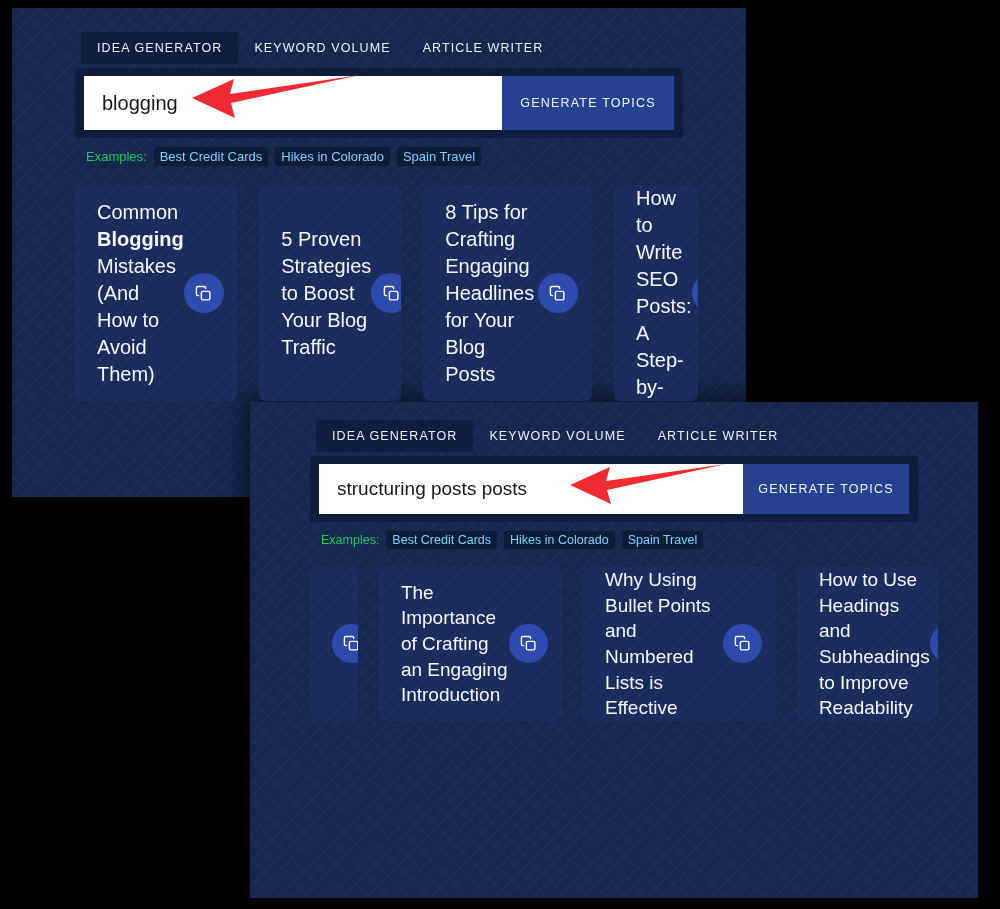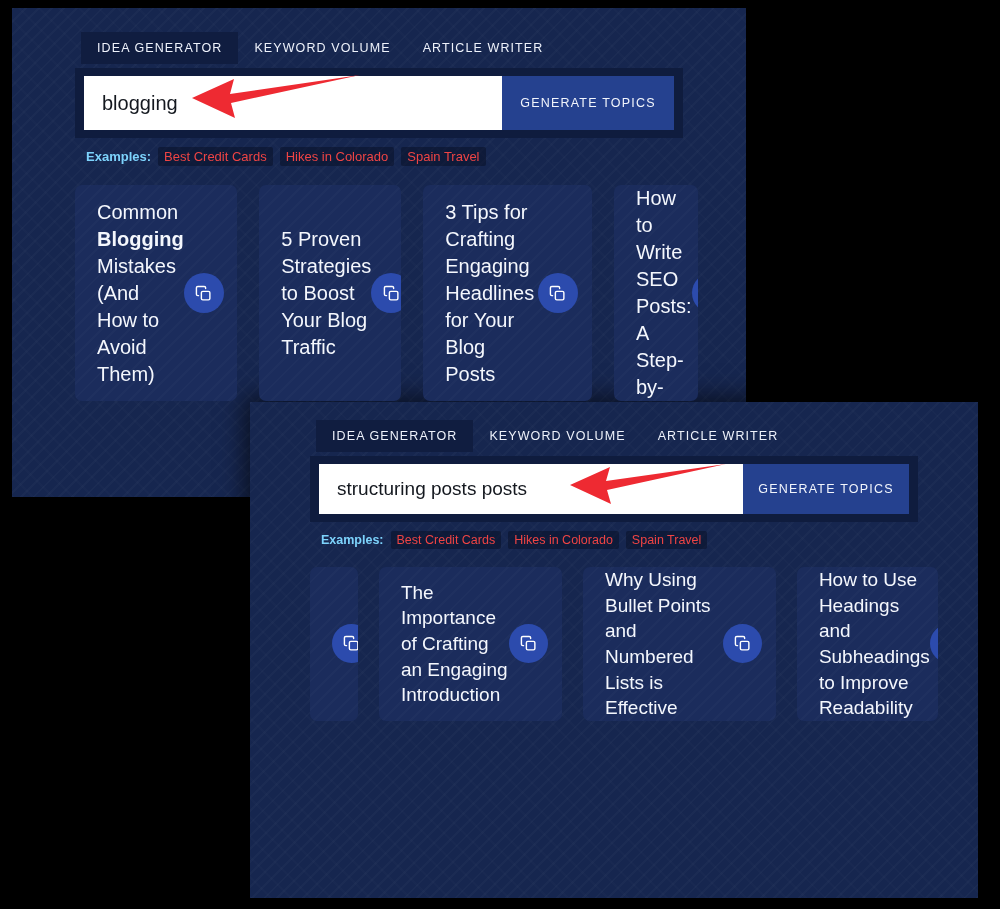--- a/index.html
+++ b/index.html
@@ -116,26 +116,25 @@
 
   
   .examples {
     display: flex;
     align-items: center;
     gap: 7px;
     padding: 9px 0 0 0;
     font-size: 13px;
   }
   .examples-label {
+    color: #22c55e;
+    padding-left: 3px;
+  }
+  .example-chip {
     color: #7dd3fc;
-    padding-left: 3px;
-    font-weight: bold;
-  }
-  .example-chip {
-    color: #ef4444;
     background: rgba(9,17,40,0.55);
     padding: 2px 6px;
     border-radius: 2px;
     white-space: nowrap;
     cursor: pointer;
   }
 
   
   .topic-list {
     display: flex;
@@ -257,21 +256,21 @@
           <span>
             <svg width="17" height="17" viewBox="0 0 24 24" fill="none" stroke="#ffffff" stroke-width="2" stroke-linecap="round" stroke-linejoin="round">
                 <rect x="9" y="9" width="12" height="12" rx="2"></rect>
                 <path d="M5 15H4a2 2 0 0 1-2-2V4a2 2 0 0 1 2-2h9a2 2 0 0 1 2 2v1"></path>
               </svg>
           </span>
         </button>
       </div>
 
       <div class="topic-card">
-        <span class="topic-text">3 Tips for Crafting Engaging Headlines for Your Blog Posts</span>
+        <span class="topic-text">8 Tips for Crafting Engaging Headlines for Your Blog Posts</span>
         <button class="copy-btn">
           <span>
             <svg width="17" height="17" viewBox="0 0 24 24" fill="none" stroke="#ffffff" stroke-width="2" stroke-linecap="round" stroke-linejoin="round">
                 <rect x="9" y="9" width="12" height="12" rx="2"></rect>
                 <path d="M5 15H4a2 2 0 0 1-2-2V4a2 2 0 0 1 2-2h9a2 2 0 0 1 2 2v1"></path>
               </svg>
           </span>
         </button>
       </div>
 

